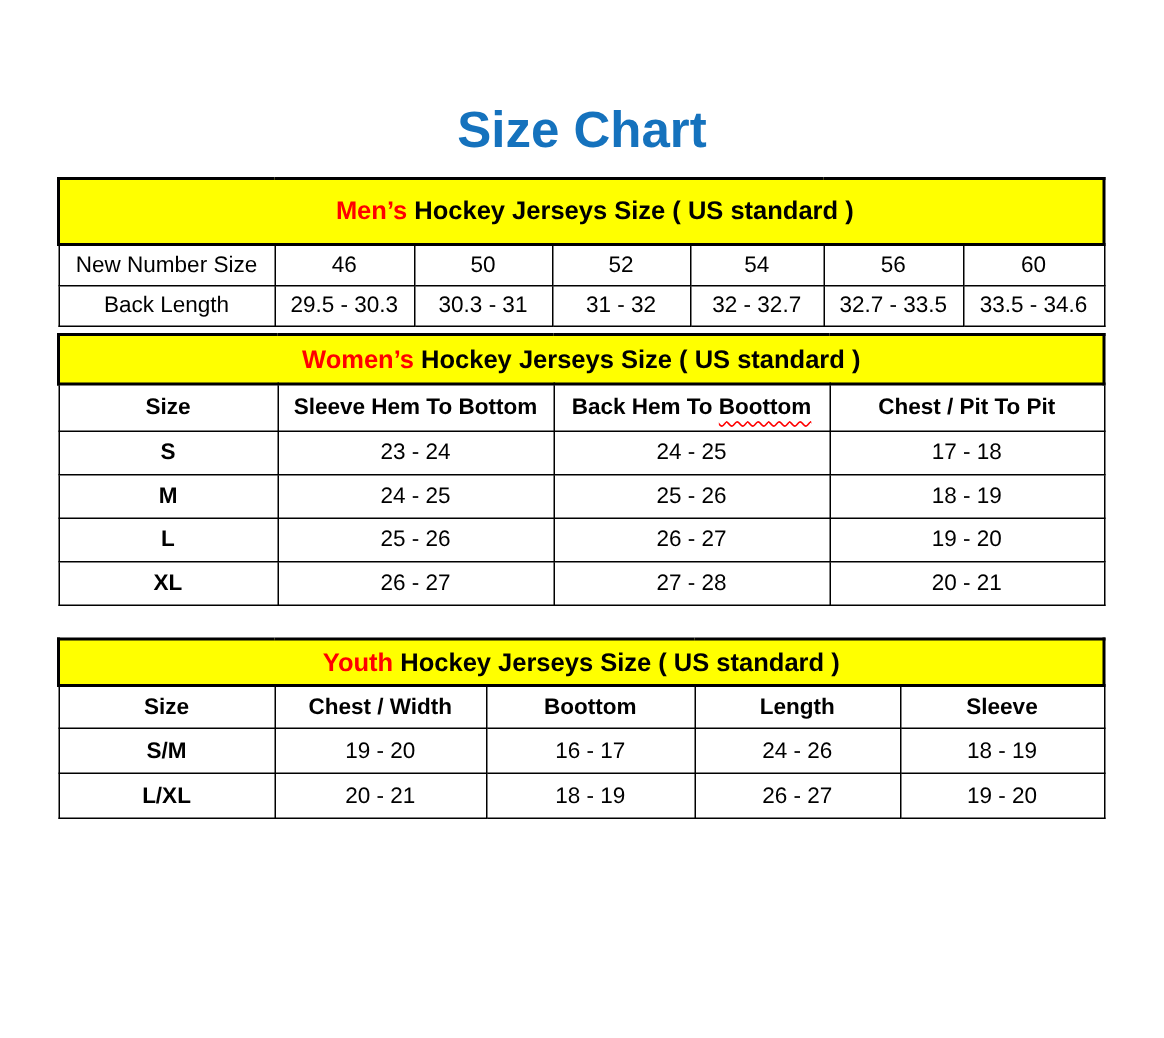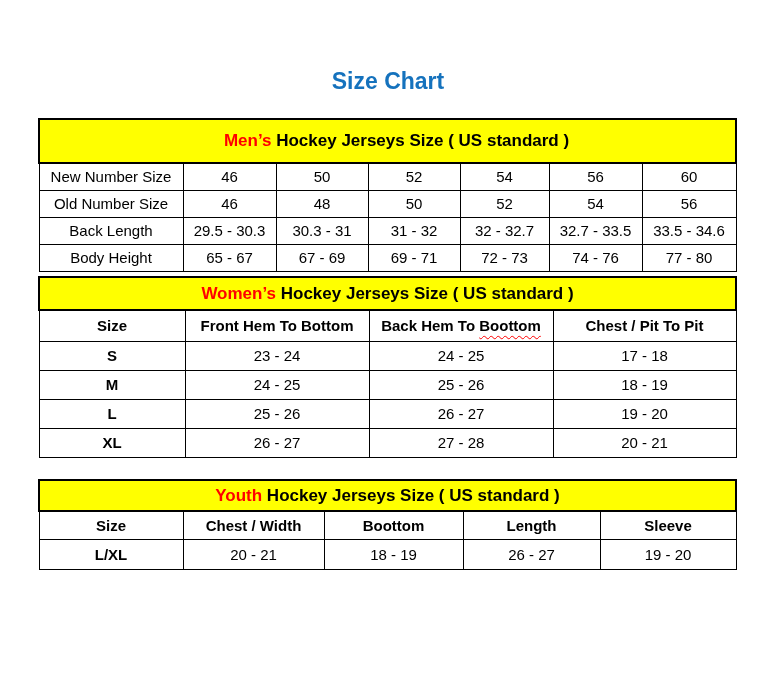--- a/index.html
+++ b/index.html
@@ -13,21 +13,21 @@
     position: relative;
     width: 776px;
     height: 692px;
     background: #FFFFFF;
     overflow: hidden;
   }
   .page-title {
     margin: 0;
     padding-top: 68px;
     text-align: center;
-    font-size: 23px;
+    font-size: 34px;
     font-weight: bold;
     color: #1572BD;
     letter-spacing: 0px;
   }
   .tables {
     position: absolute;
     left: 38px;
     top: 118px;
     width: 697px;
   }
@@ -104,63 +104,45 @@
         <tr class="row">
           <td>New Number Size</td>
           <td>46</td>
           <td>50</td>
           <td>52</td>
           <td>54</td>
           <td>56</td>
           <td>60</td>
         </tr>
         <tr class="row">
-          <td>Old Number Size</td>
-          <td>46</td>
-          <td>48</td>
-          <td>50</td>
-          <td>52</td>
-          <td>54</td>
-          <td>56</td>
-        </tr>
-        <tr class="row">
           <td>Back Length</td>
           <td>29.5 - 30.3</td>
           <td>30.3 - 31</td>
           <td>31 - 32</td>
           <td>32 - 32.7</td>
           <td>32.7 - 33.5</td>
           <td>33.5 - 34.6</td>
-        </tr>
-        <tr class="row">
-          <td>Body Height</td>
-          <td>65 - 67</td>
-          <td>67 - 69</td>
-          <td>69 - 71</td>
-          <td>72 - 73</td>
-          <td>74 - 76</td>
-          <td>77 - 80</td>
         </tr>
       </tbody>
     </table>
 
     <table class="szt women">
       <colgroup>
         <col style="width:146px">
           <col style="width:184px">
           <col style="width:184px">
           <col style="width:183px">
       </colgroup>
       <tbody>
         <tr class="band">
           <td colspan="4"><span class="accent">Women’s</span><span> Hockey Jerseys Size ( US standard )</span></td>
         </tr>
         <tr class="head">
           <td>Size</td>
-          <td>Front Hem To Bottom</td>
+          <td>Sleeve Hem To Bottom</td>
           <td><span>Back Hem To </span><span class="squiggle">Boottom</span></td>
           <td>Chest / Pit To Pit</td>
         </tr>
         <tr class="row">
           <td class="rowlabel-bold">S</td>
           <td>23 - 24</td>
           <td>24 - 25</td>
           <td>17 - 18</td>
         </tr>
         <tr class="row">
@@ -197,20 +179,27 @@
           <td colspan="5"><span class="accent">Youth</span><span> Hockey Jerseys Size ( US standard )</span></td>
         </tr>
         <tr class="head">
           <td>Size</td>
           <td>Chest / Width</td>
           <td>Boottom</td>
           <td>Length</td>
           <td>Sleeve</td>
         </tr>
         <tr class="row">
+          <td class="rowlabel-bold">S/M</td>
+          <td>19 - 20</td>
+          <td>16 - 17</td>
+          <td>24 - 26</td>
+          <td>18 - 19</td>
+        </tr>
+        <tr class="row">
           <td class="rowlabel-bold">L/XL</td>
           <td>20 - 21</td>
           <td>18 - 19</td>
           <td>26 - 27</td>
           <td>19 - 20</td>
         </tr>
       </tbody>
     </table>
 
   </div>

